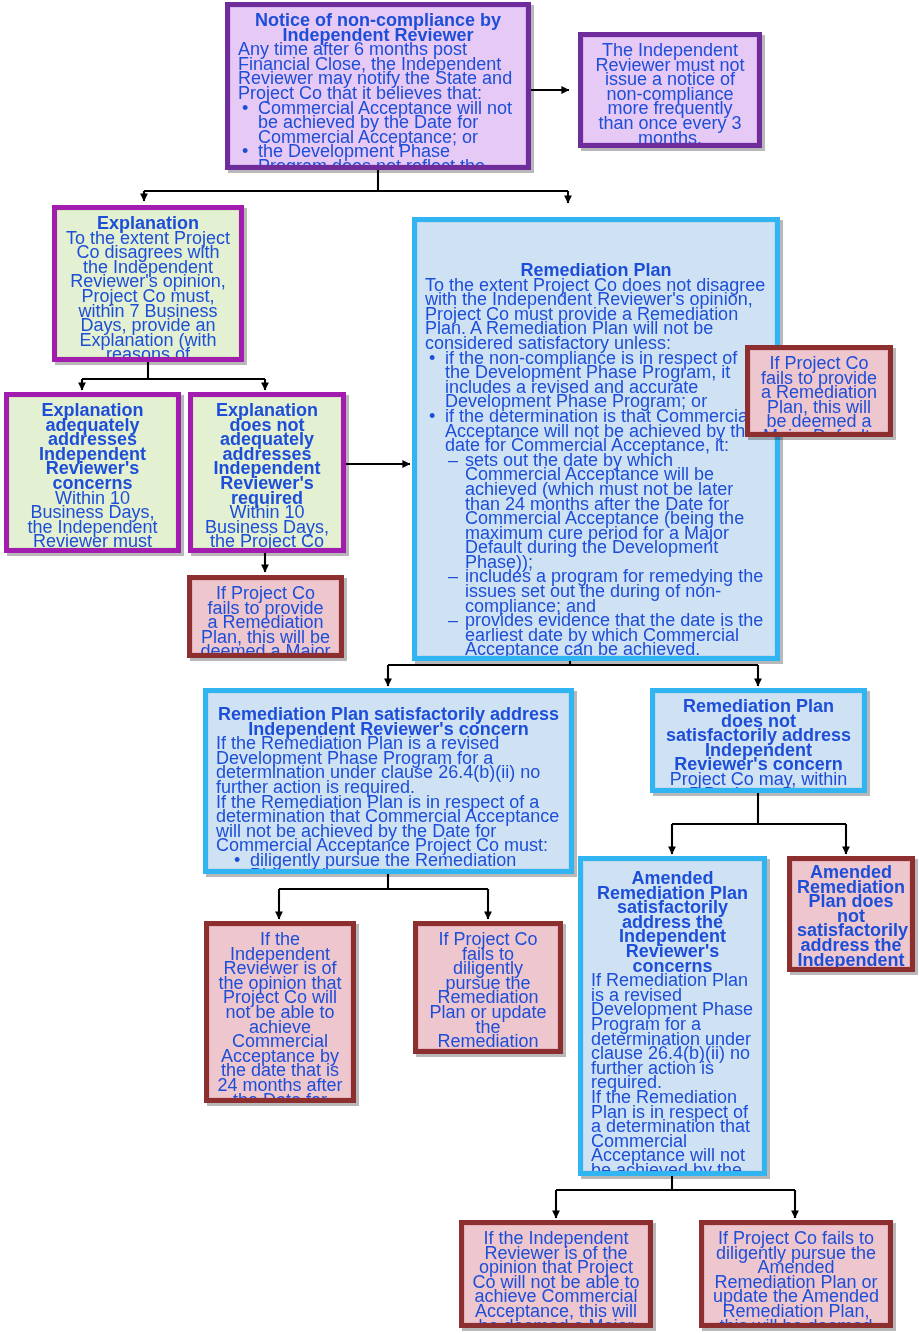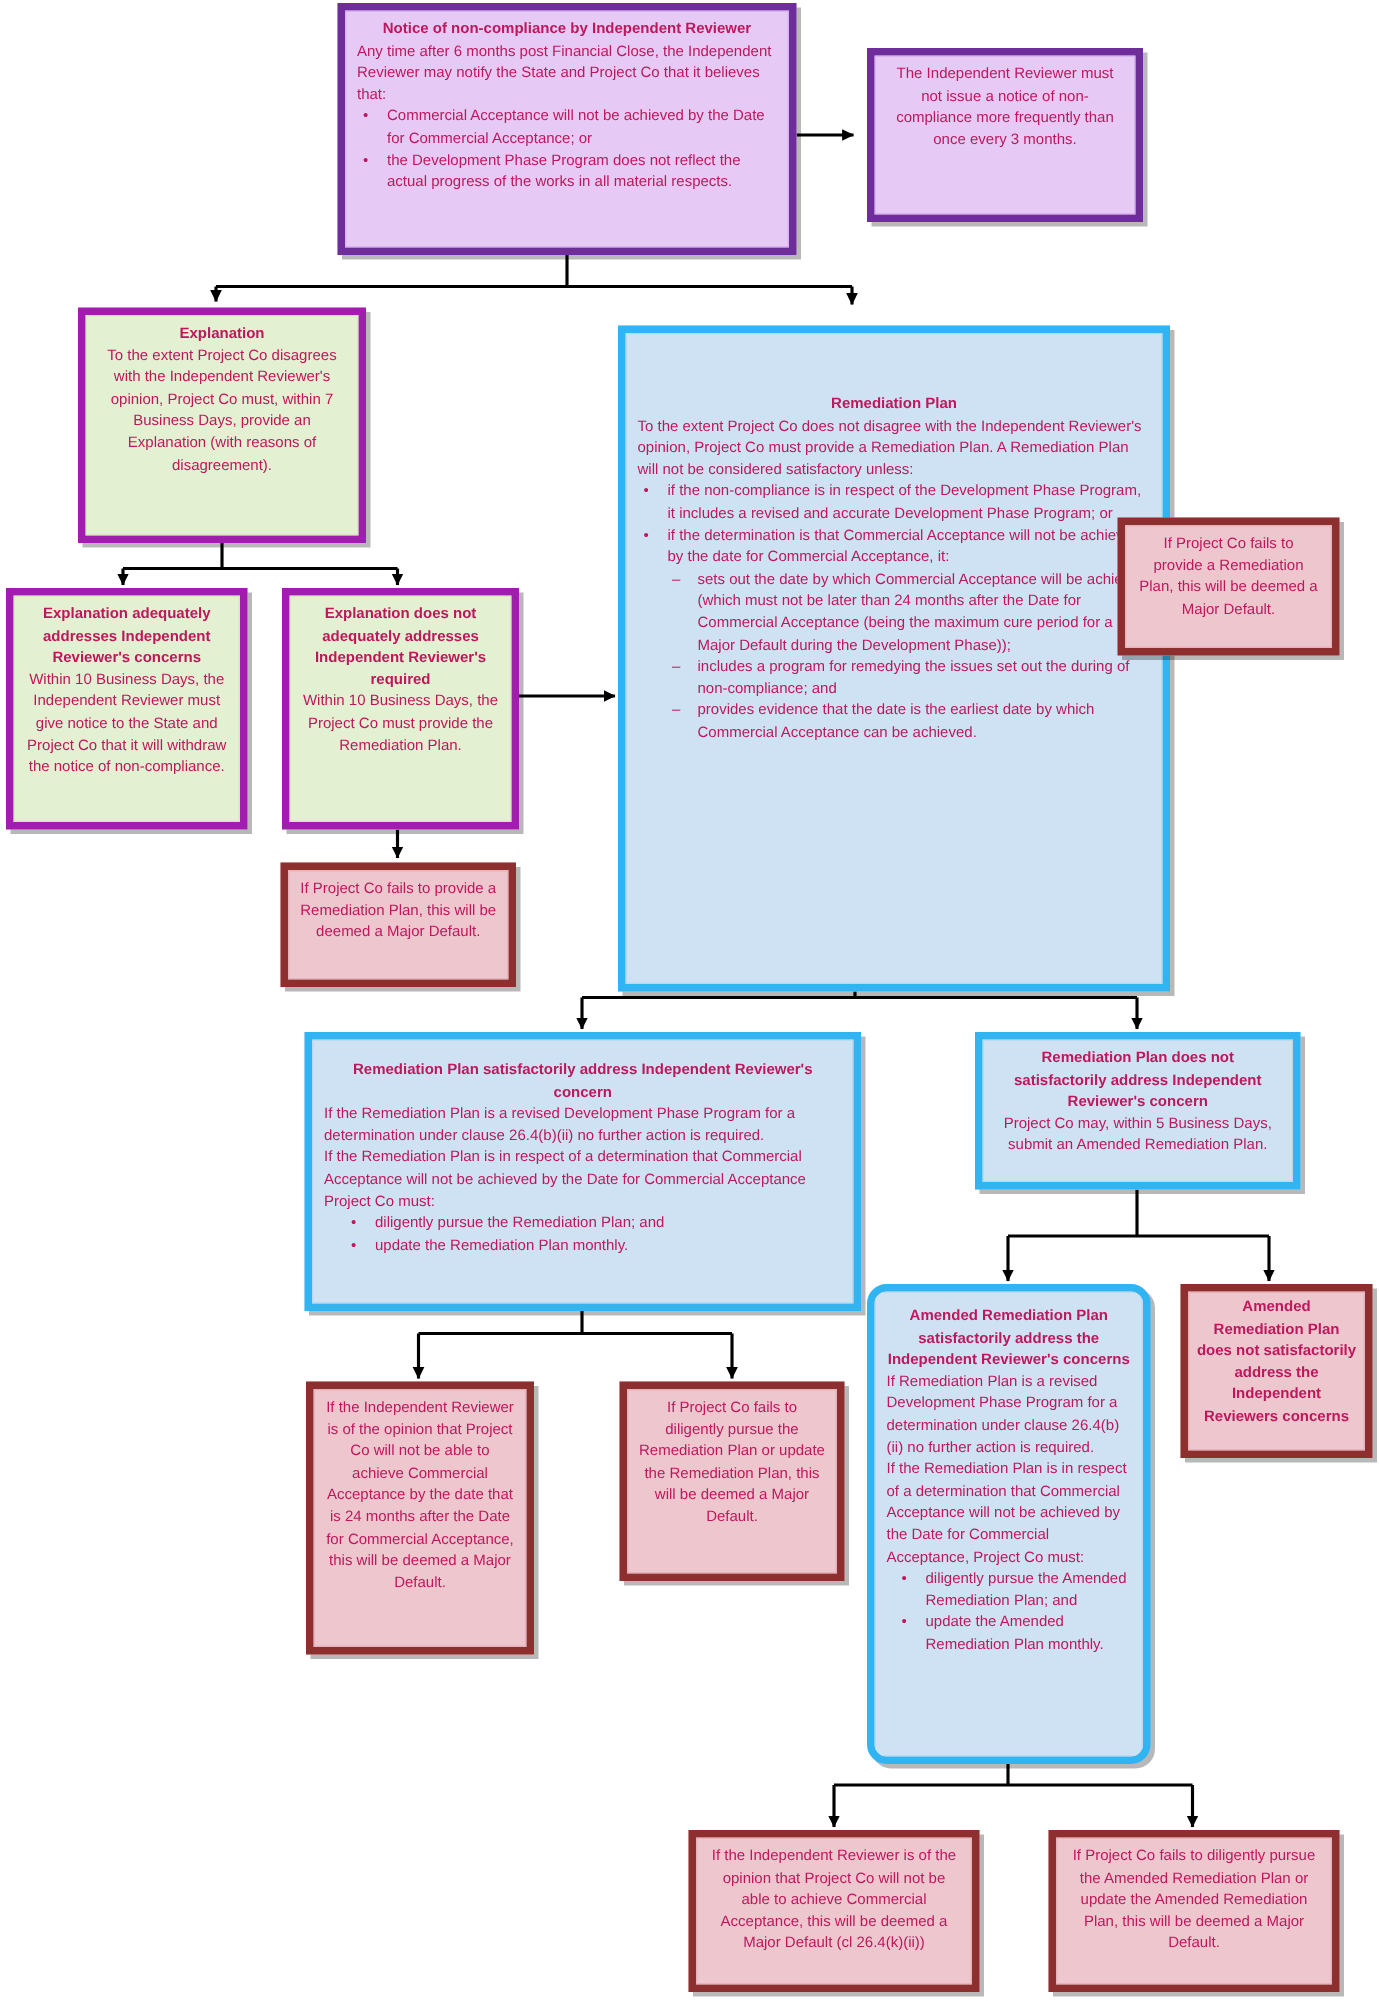--- a/index.html
+++ b/index.html
@@ -7,23 +7,23 @@
     width:919px;height:1334px;position:relative;background:#ffffff;
     font-family:"Liberation Sans",sans-serif;
     -webkit-font-smoothing:antialiased;
   }
   #stage{position:absolute;left:0;top:0;width:919px;height:1334px;overflow:hidden;}
   svg#wires{position:absolute;left:0;top:0;width:919px;height:1334px;}
 
   .node{
     position:absolute;
     box-sizing:border-box;
-    font-size:10px;
+    font-size:18px;
     line-height:14.6px;
-    color:#be185d;
+    color:#1d4ed8;
     overflow:hidden;
   }
   .node .inner{
     box-sizing:border-box;
     width:100%;height:100%;
     border:1.6px solid rgba(255,255,255,.55);
     padding:5px 7px;
     display:block;
   }
   
@@ -147,21 +147,21 @@
   </div>
 
   <div class="node red vcenter" style="left:745px;top:345px;width:148px;height:92px;">
     <div class="inner">
         <div>
       <p class="t-center">If Project Co fails to provide a Remediation Plan, this will be deemed a Major Default.</p>
     </div>
       </div>
   </div>
 
-  <div class="node green vcenter" style="left:4px;top:392px;width:161px;height:161px;">
+  <div class="node green vcenter" style="left:4px;top:392px;width:177px;height:161px;">
     <div class="inner">
         <div>
       <span class="hd t-center">Explanation adequately addresses Independent Reviewer's concerns</span>
       <p class="t-center">Within 10 Business Days, the Independent Reviewer must give notice to the State and Project Co that it will withdraw the notice of non-compliance.</p>
     </div>
       </div>
   </div>
 
   <div class="node green vcenter" style="left:188px;top:392px;width:158px;height:161px;">
     <div class="inner">
@@ -210,21 +210,21 @@
   </div>
 
   <div class="node red vcenter" style="left:413px;top:921px;width:150px;height:133px;">
     <div class="inner">
         <div>
       <p class="t-center">If Project Co fails to diligently pursue the Remediation Plan or update the Remediation Plan, this will be deemed a Major Default.</p>
     </div>
       </div>
   </div>
 
-  <div class="node blue" style="left:578px;top:856px;width:189px;height:320px;border-radius:13px;">
+  <div class="node blue" style="left:578px;top:856px;width:189px;height:320px;">
     <div class="inner" style="padding-top:9px;">
       <span class="hd t-center">Amended Remediation Plan satisfactorily address the Independent Reviewer's concerns</span>
       <p class="t-left">If Remediation Plan is a revised Development Phase Program for a determination under clause 26.4(b)(ii) no further action is required.</p>
       <p class="t-left">If the Remediation Plan is in respect of a determination that Commercial Acceptance will not be achieved by the Date for Commercial Acceptance, Project Co must:</p>
       <ul style="margin-left:6px;">
         <li>diligently pursue the Amended Remediation Plan; and</li>
         <li>update the Amended Remediation Plan monthly.</li>
       </ul>
     </div>
   </div>

